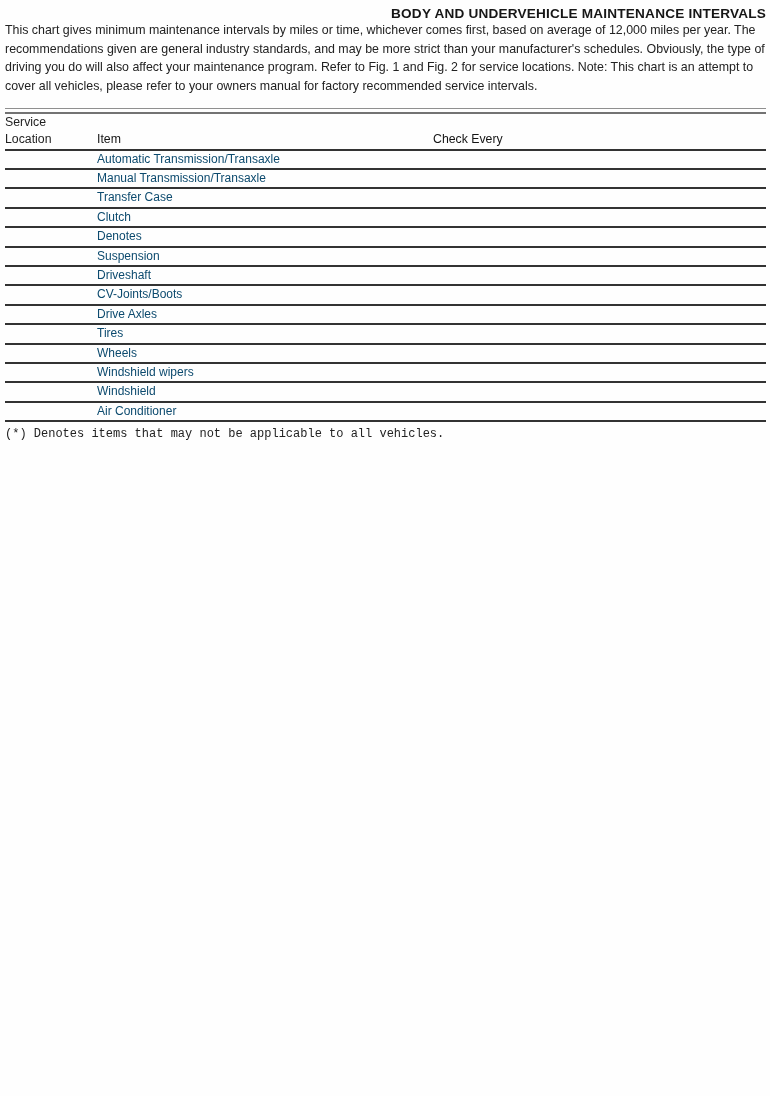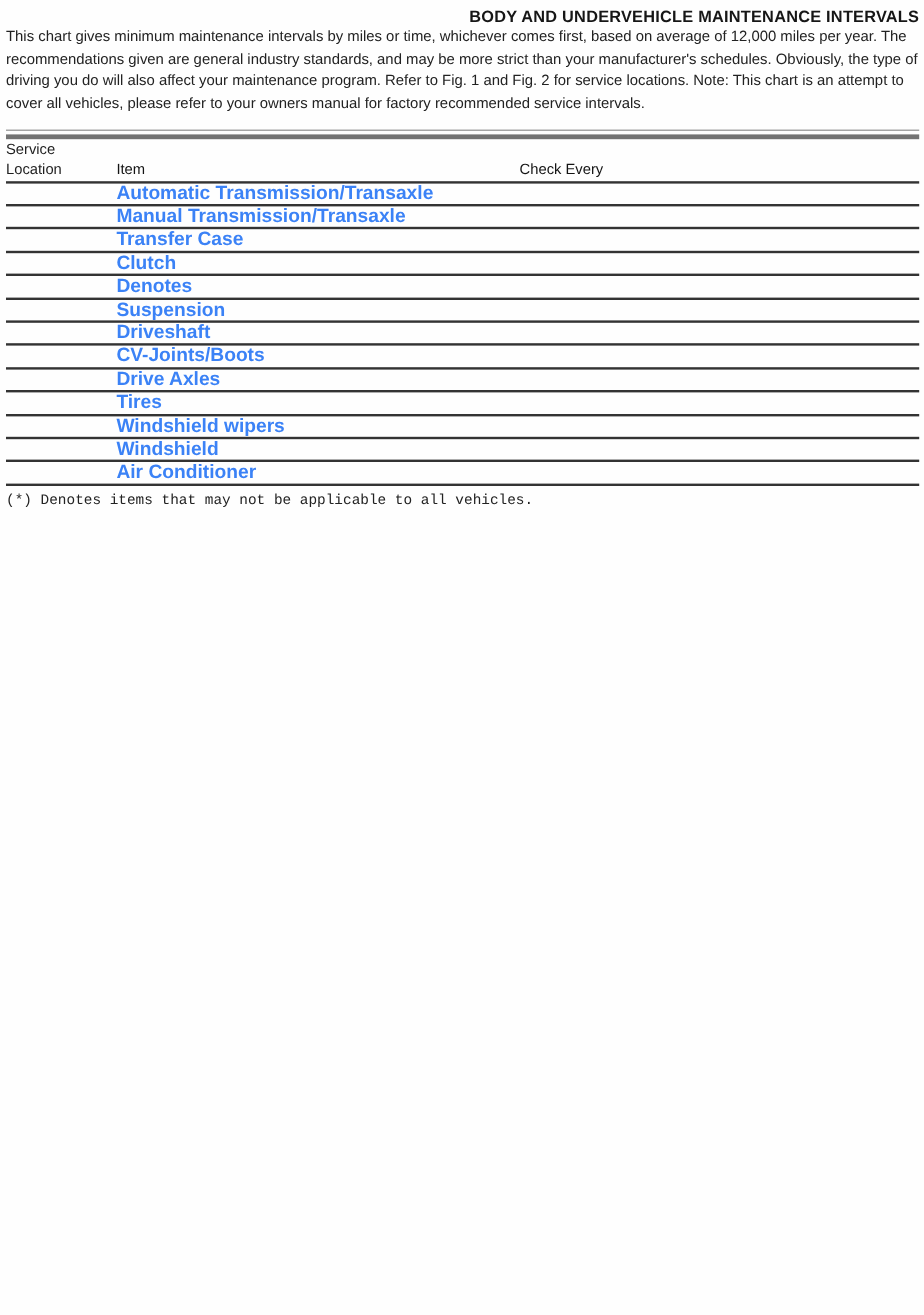--- a/index.html
+++ b/index.html
@@ -34,41 +34,41 @@
   }
   .table-wrap {
     margin-top: 13px;
   }
   .rule-echo {
     height: 0;
     border-top: 1.4px solid #8f8f8f;
     margin-bottom: 2.5px;
   }
   .thead {
-    border-top: 4px solid #737373;
+    border-top: 2px solid #737373;
     border-bottom: 2px solid #333;
   }
   .trow {
     display: grid;
     grid-template-columns: 92px 336px 1fr;
   }
   .line, .loc, .hline {
     font-size: 12.3px;
     line-height: 17.4px;
     height: 17.4px;
     white-space: nowrap;
     overflow: visible;
   }
   .hline { color: #1f1f1f; }
   .hbold { font-weight: normal; color: #141414; }
   .section { border-bottom: 2px solid #333; }
   .section-title {
-    font-weight: bold;
-    font-size: 16px;
-    color: #3b82f6;
+    font-weight: normal;
+    font-size: 12px;
+    color: #0c4a6e;
   }
   .loc { color: #222; }
   .footnote {
     font-size: 12px;
     line-height: 16px;
     margin-top: 4px;
     color: #222;
     font-family: Liberation Mono, monospace;
   }
 </style>
@@ -162,20 +162,27 @@
         <div class="section">
           <div class="trow">
             <div class="loc"></div>
             <div class="line section-title">Tires</div>
             <div class="line"></div>
           </div>
         </div>
         <div class="section">
           <div class="trow">
             <div class="loc"></div>
+            <div class="line section-title">Wheels</div>
+            <div class="line"></div>
+          </div>
+        </div>
+        <div class="section">
+          <div class="trow">
+            <div class="loc"></div>
             <div class="line section-title">Windshield wipers</div>
             <div class="line"></div>
           </div>
         </div>
         <div class="section">
           <div class="trow">
             <div class="loc"></div>
             <div class="line section-title">Windshield</div>
             <div class="line"></div>
           </div>

